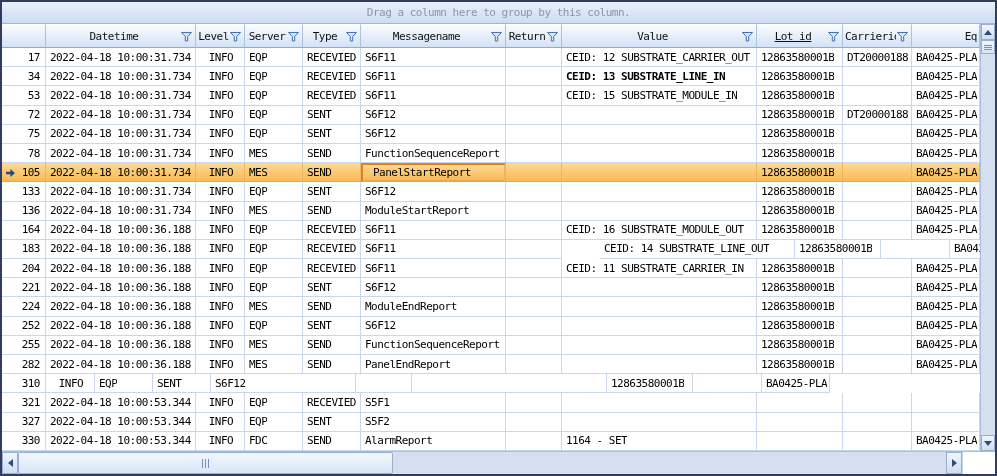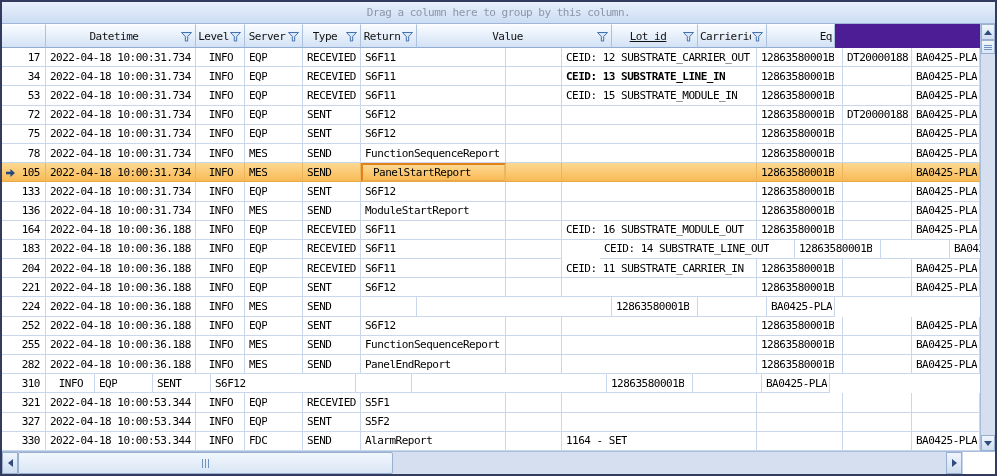--- a/index.html
+++ b/index.html
@@ -1,20 +1,20 @@
 <!DOCTYPE html>
 <html><head>
 <meta charset="utf-8">
 <style>
   html,body{margin:0;padding:0;background:#ffffff;}
   *{box-sizing:border-box;}
   .grid-outer{
     width:997px;height:476px;
     border:2px solid #333B5F;
-    background:#4c1d95;
+    background:#0c4a6e;
     display:flex;flex-direction:column;
     font-family:"DejaVu Sans Mono",monospace;
     font-size:11px;letter-spacing:-0.5px;color:#000;
     overflow:hidden;position:relative;
   }
   
   .group-panel{
     flex:0 0 22px;
     background:linear-gradient(#E9F1FC,#CBDCF3);
     display:flex;align-items:center;justify-content:center;
@@ -123,20 +123,28 @@
             </div>
           </div>
           <div class="hcell" style="width: 58px;">
             <div class="hcap" style="text-align: center;">Type</div>
             <div class="funnel">
               <svg width="11" height="11" viewBox="0 0 11 11">
                 <path d="M0.5 1.5 h10 l-3.8 4 v4.5 l-2.4 0 v-4.5 z" fill="#D8E6F6" stroke="#4472B0" stroke-width="1"></path>
               </svg>
             </div>
           </div>
+          <div class="hcell" style="width: 145px;">
+            <div class="hcap" style="text-align: center;">Messagename</div>
+            <div class="funnel">
+              <svg width="11" height="11" viewBox="0 0 11 11">
+                <path d="M0.5 1.5 h10 l-3.8 4 v4.5 l-2.4 0 v-4.5 z" fill="#D8E6F6" stroke="#4472B0" stroke-width="1"></path>
+              </svg>
+            </div>
+          </div>
           <div class="hcell" style="width: 56px;">
             <div class="hcap" style="text-align: center;">Return</div>
             <div class="funnel">
               <svg width="11" height="11" viewBox="0 0 11 11">
                 <path d="M0.5 1.5 h10 l-3.8 4 v4.5 l-2.4 0 v-4.5 z" fill="#D8E6F6" stroke="#4472B0" stroke-width="1"></path>
               </svg>
             </div>
           </div>
           <div class="hcell" style="width: 195px;">
             <div class="hcap" style="text-align: center;">Value</div>
@@ -633,20 +641,23 @@
               <div class="ctext">2022-04-18 10:00:36.188</div>
             </div>
             <div class="cell" style="width: 49px; justify-content: center;">
               <div class="ctext">INFO</div>
             </div>
             <div class="cell" style="width: 58px;">
               <div class="ctext">MES</div>
             </div>
             <div class="cell" style="width: 58px;">
               <div class="ctext">SEND</div>
+            </div>
+            <div class="cell" style="width: 145px;">
+              <div class="ctext">ModuleEndReport</div>
             </div>
             <div class="cell" style="width: 56px;">
               <div class="ctext"></div>
             </div>
             <div class="cell" style="width: 195px;">
               <div class="ctext"></div>
             </div>
             <div class="cell" style="width: 86px;">
               <div class="ctext">12863580001B</div>
             </div>

